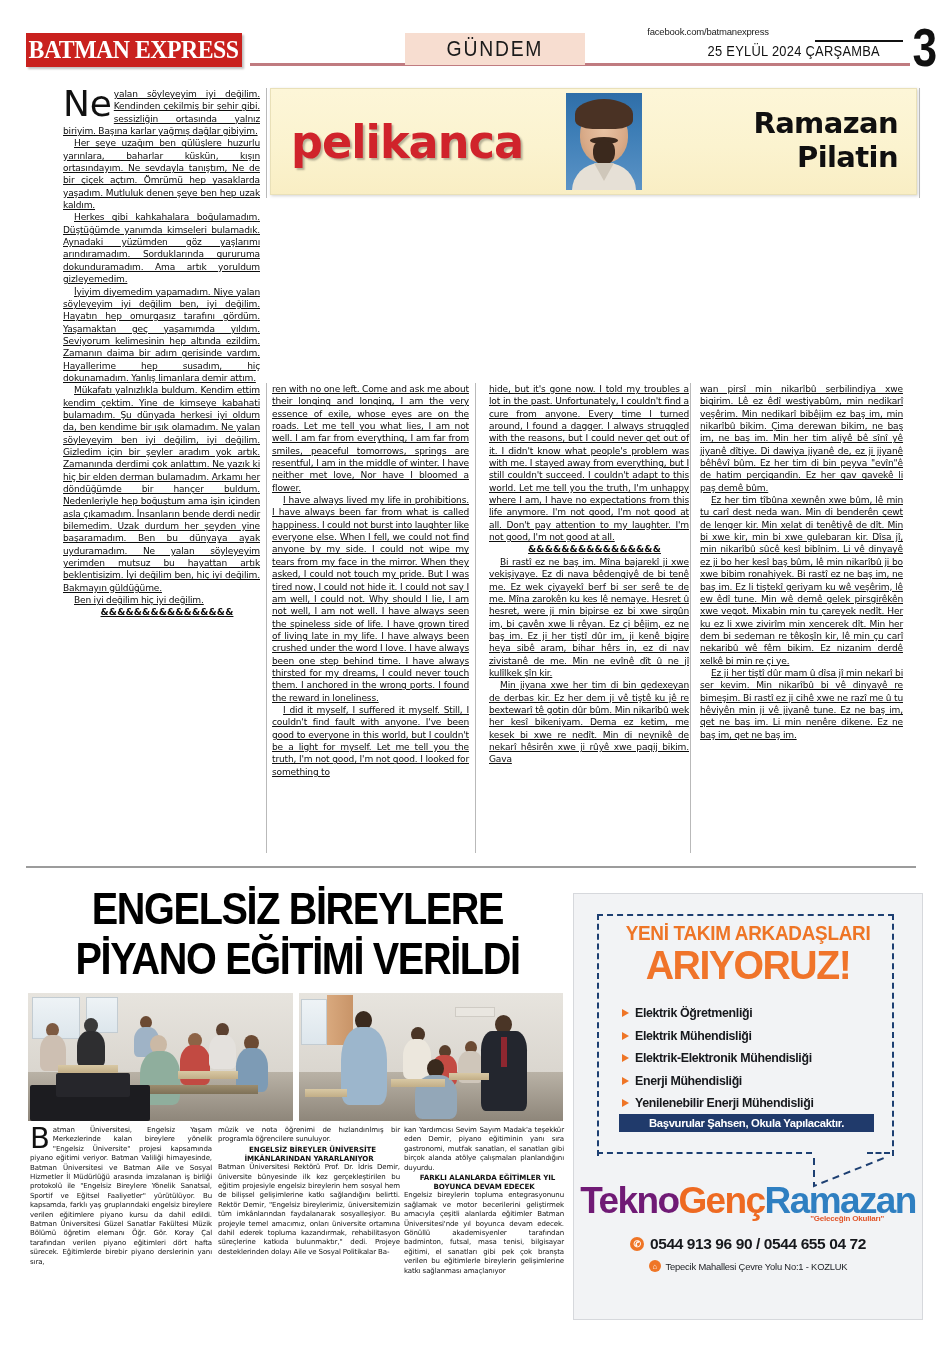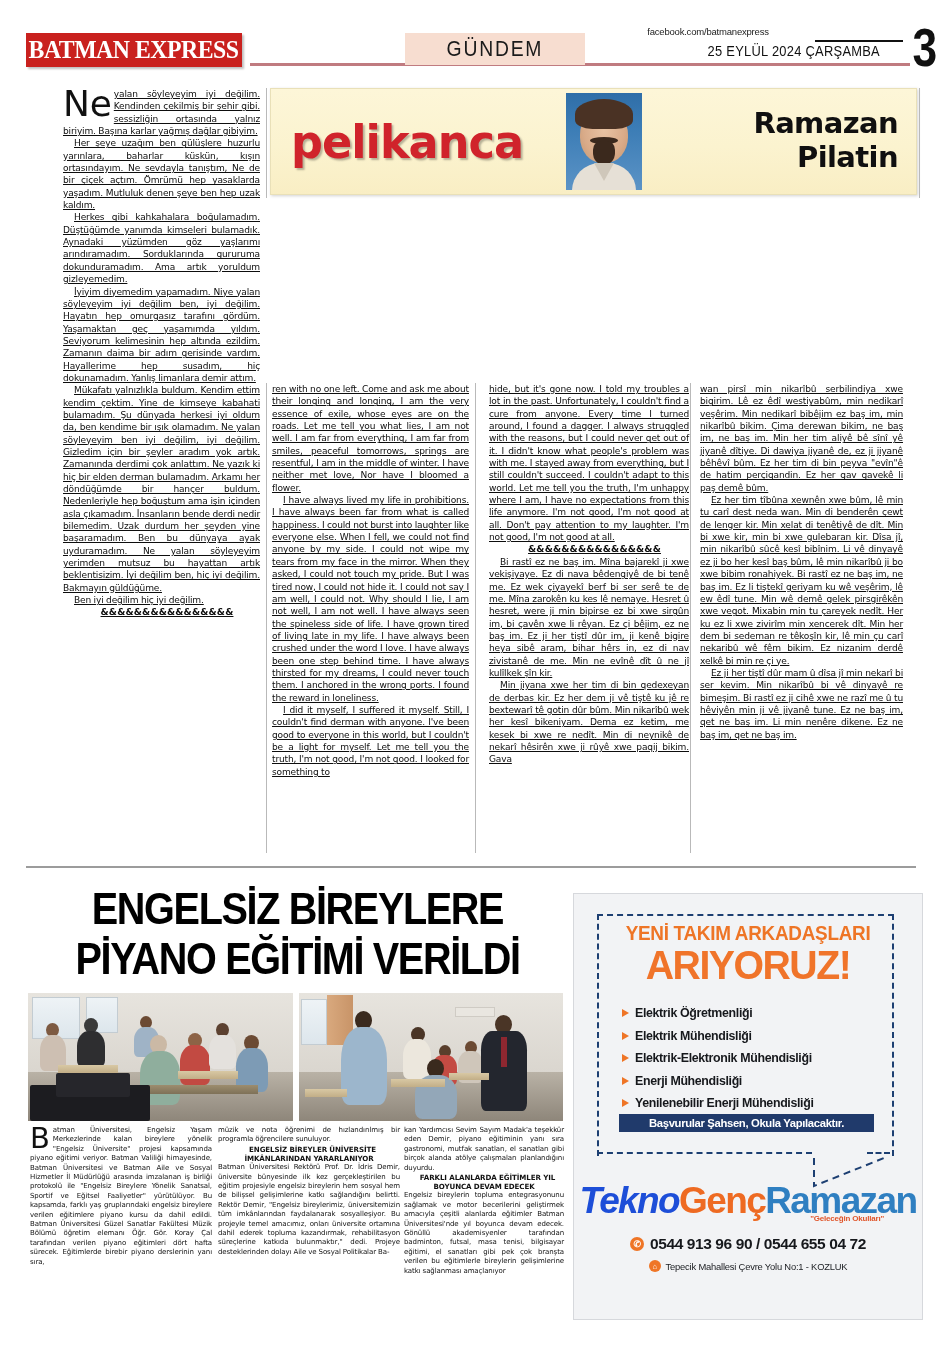--- a/index.html
+++ b/index.html
@@ -246,21 +246,21 @@
     position:absolute;left:45px;top:220px;width:255px;height:18px;
     background:#203a6b;color:#fff;display:flex;align-items:center;justify-content:center;
     font-size:11.3px;font-weight:bold;letter-spacing:-0.35px;
     font-family:"Liberation Sans",sans-serif;
   }
   .ad-logo{
     position:absolute;left:0;top:288px;width:348px;text-align:center;
     font-size:37px;font-weight:bold;letter-spacing:-1.6px;line-height:38px;
     font-family:"Liberation Sans",sans-serif;white-space:nowrap;
   }
-  .lg-b{color:#1d4ed8;font-style:italic;}
+  .lg-b{color:#701a75;}
   .lg-o{color:#ee6a22;}
   .lg-d{color:#2f7fc1;}
   .ad-slogan{
     position:absolute;right:38px;top:320px;
     font-size:8px;font-weight:bold;color:#e0552a;letter-spacing:-0.2px;
     font-family:"Liberation Sans",sans-serif;
   }
   .ad-phone{
     position:absolute;left:0;top:341px;width:348px;
     display:flex;align-items:center;justify-content:center;gap:6px;
@@ -323,21 +323,21 @@
       <p>Herkes gibi kahkahalara boğulamadım. Düştüğümde yanımda kimseleri bulamadık. Aynadaki yüzümden göz yaşlarımı arındıramadım. Sorduklarında gururuma dokunduramadım. Ama artık yoruldum gizleyemedim.</p>
       <p>İyiyim diyemedim yapamadım. Niye yalan söyleyeyim iyi değilim ben, iyi değilim. Hayatın hep omurgasız tarafını gördüm. Yaşamaktan geç yaşamımda yıldım. Seviyorum kelimesinin hep altında ezildim. Zamanın daima bir adım gerisinde vardım. Hayallerime hep susadım, hiç dokunamadım. Yanlış limanlara demir attım.</p>
       <p>Mükafatı yalnızlıkla buldum. Kendim ettim kendim çektim. Yine de kimseye kabahati bulamadım. Şu dünyada herkesi iyi oldum da, ben kendime bir ışık olamadım. Ne yalan söyleyeyim ben iyi değilim, iyi değilim. Gizledim için bir şeyler aradım yok artık. Zamanında derdimi çok anlattım. Ne yazık ki hiç bir elden derman bulamadım. Arkamı her döndüğümde bir hançer buldum. Nedenleriyle hep boğuştum ama işin içinden asla çıkamadım. İnsanların bende derdi nedir bilemedim. Uzak durdum her şeyden yine başaramadım. Ben bu dünyaya ayak uyduramadım. Ne yalan söyleyeyim yerimden mutsuz bu hayattan artık beklentisizim. İyi değilim ben, hiç iyi değilim. Bakmayın güldüğüme.</p>
       <p>Ben iyi değilim hiç iyi değilim.</p>
       <p class="amp">&amp;&amp;&amp;&amp;&amp;&amp;&amp;&amp;&amp;&amp;&amp;&amp;&amp;&amp;&amp;&amp;</p>
     </div>
 
     <div class="bcol" id="bcol2">
       <p class="noind">ren with no one left. Come and ask me about their longing and longing, I am the very essence of exile, whose eyes are on the roads. Let me tell you what lies, I am not well. I am far from everything, I am far from smiles, peaceful tomorrows, springs are resentful, I am in the middle of winter. I have neither met love, Nor have I bloomed a flower.</p>
       <p>I have always lived my life in prohibitions. I have always been far from what is called happiness. I could not burst into laughter like everyone else. When I fell, we could not find anyone by my side. I could not wipe my tears from my face in the mirror. When they asked, I could not touch my pride. But I was tired now, I could not hide it. I could not say I am well, I could not. Why should I lie, I am not well, I am not well. I have always seen the spineless side of life. I have grown tired of living late in my life. I have always been crushed under the word I love. I have always been one step behind time. I have always thirsted for my dreams, I could never touch them. I anchored in the wrong ports. I found the reward in loneliness.</p>
-      <p>I did it myself, I suffered it myself. Still, I couldn't find derman with anyone. I've been good to everyone in this world, but I couldn't be a light for myself. Let me tell you the truth, I'm not good, I'm not good. I looked for something to</p>
+      <p>I did it myself, I suffered it myself. Still, I couldn't find fault with anyone. I've been good to everyone in this world, but I couldn't be a light for myself. Let me tell you the truth, I'm not good, I'm not good. I looked for something to</p>
     </div>
 
     <div class="bcol" id="bcol3">
       <p class="noind">hide, but it's gone now. I told my troubles a lot in the past. Unfortunately, I couldn't find a cure from anyone. Every time I turned around, I found a dagger. I always struggled with the reasons, but I could never get out of it. I didn't know what people's problem was with me. I stayed away from everything, but I still couldn't succeed. I couldn't adapt to this world. Let me tell you the truth, I'm unhappy where I am, I have no expectations from this life anymore. I'm not good, I'm not good at all. Don't pay attention to my laughter. I'm not good, I'm not good at all.</p>
       <p class="amp">&amp;&amp;&amp;&amp;&amp;&amp;&amp;&amp;&amp;&amp;&amp;&amp;&amp;&amp;&amp;&amp;</p>
       <p>Bi rastî ez ne baş im. Mîna bajarekî ji xwe vekişiyaye. Ez di nava bêdengiyê de bi tenê me. Ez wek çiyayekî berf bi ser serê te de me. Mîna zarokên ku kes lê nemaye. Hesret û hesret, were ji min bipirse ez bi xwe sirgûn im, bi çavên xwe li rêyan. Ez çi bêjim, ez ne baş im. Ez ji her tiştî dûr im, ji kenê bigire heya sibê aram, bihar hêrs in, ez di nav zivistanê de me. Min ne evînê dît û ne jî kulîlkek şîn kir.</p>
       <p>Min jiyana xwe her tim di bin qedexeyan de derbas kir. Ez her dem ji vê tiştê ku jê re bextewarî tê gotin dûr bûm. Min nikarîbû wek her kesî bikeniyam. Dema ez ketim, me kesek bi xwe re nedît. Min di neynikê de nekarî hêsirên xwe ji rûyê xwe paqij bikim. Gava</p>
     </div>
 
     <div class="bcol" id="bcol4">

